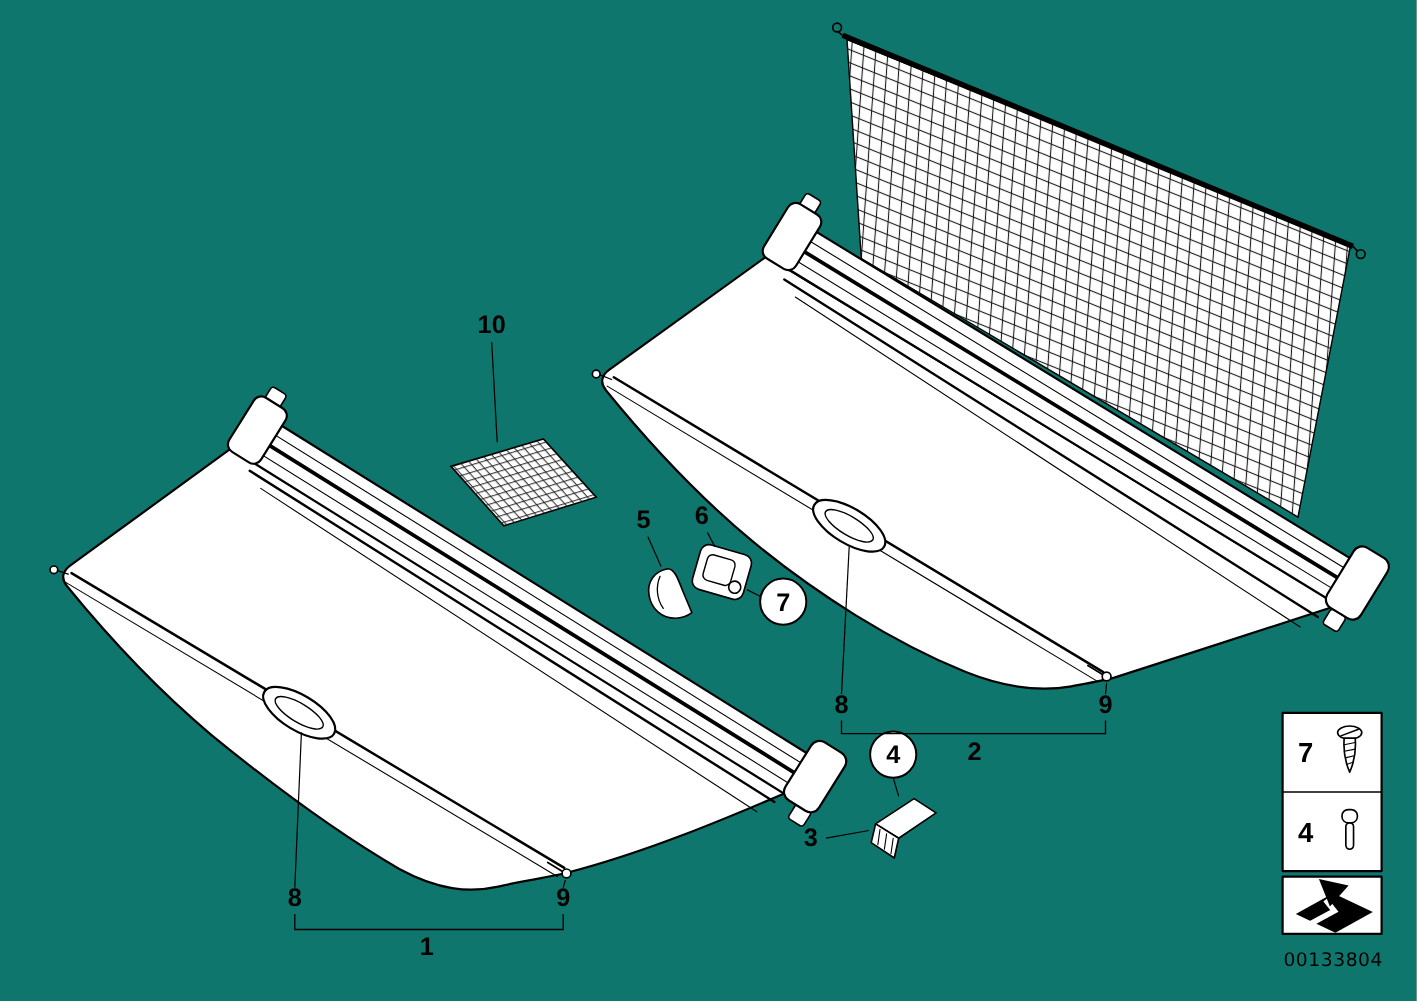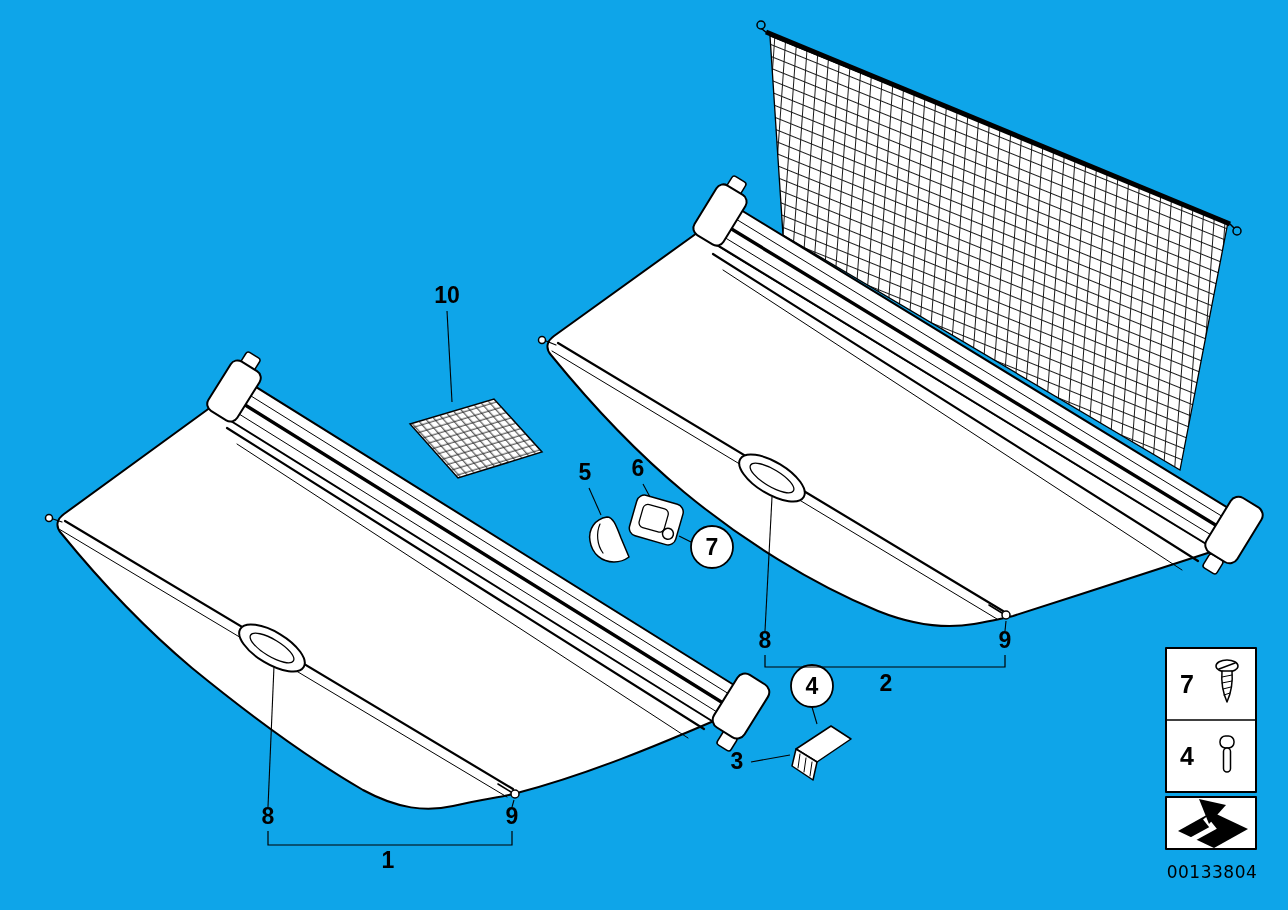--- a/index.html
+++ b/index.html
@@ -1,16 +1,16 @@
 <!DOCTYPE html>
 <html><head>
 <meta charset="utf-8">
 <style>
   html,body{margin:0;padding:0;background:#fff;width:1288px;height:910px;overflow:hidden;}
-  .stage{width:1288px;height:910px;background:#0ea5e9;}
+  .stage{width:1288px;height:910px;background:#0f766e;}
   svg{display:block;}
   .o{fill:#fff;stroke:#000;stroke-width:2;stroke-linejoin:round;}
   .o15{fill:#fff;stroke:#000;stroke-width:1.5;stroke-linejoin:round;}
   .ln{stroke:#000;fill:none;stroke-linecap:round;}
   .leader{stroke:#000;stroke-width:1.1;fill:none;}
   .bracket{stroke:#000;stroke-width:1.2;fill:none;}
   .callout{font:bold 23px "Liberation Sans",sans-serif;fill:#000;text-anchor:middle;}
   .legend-num{font:bold 25px "Liberation Sans",sans-serif;fill:#000;text-anchor:middle;}
   .pn{font:17px "DejaVu Sans",sans-serif;fill:#000;text-anchor:middle;letter-spacing:.5px;}
 </style>

